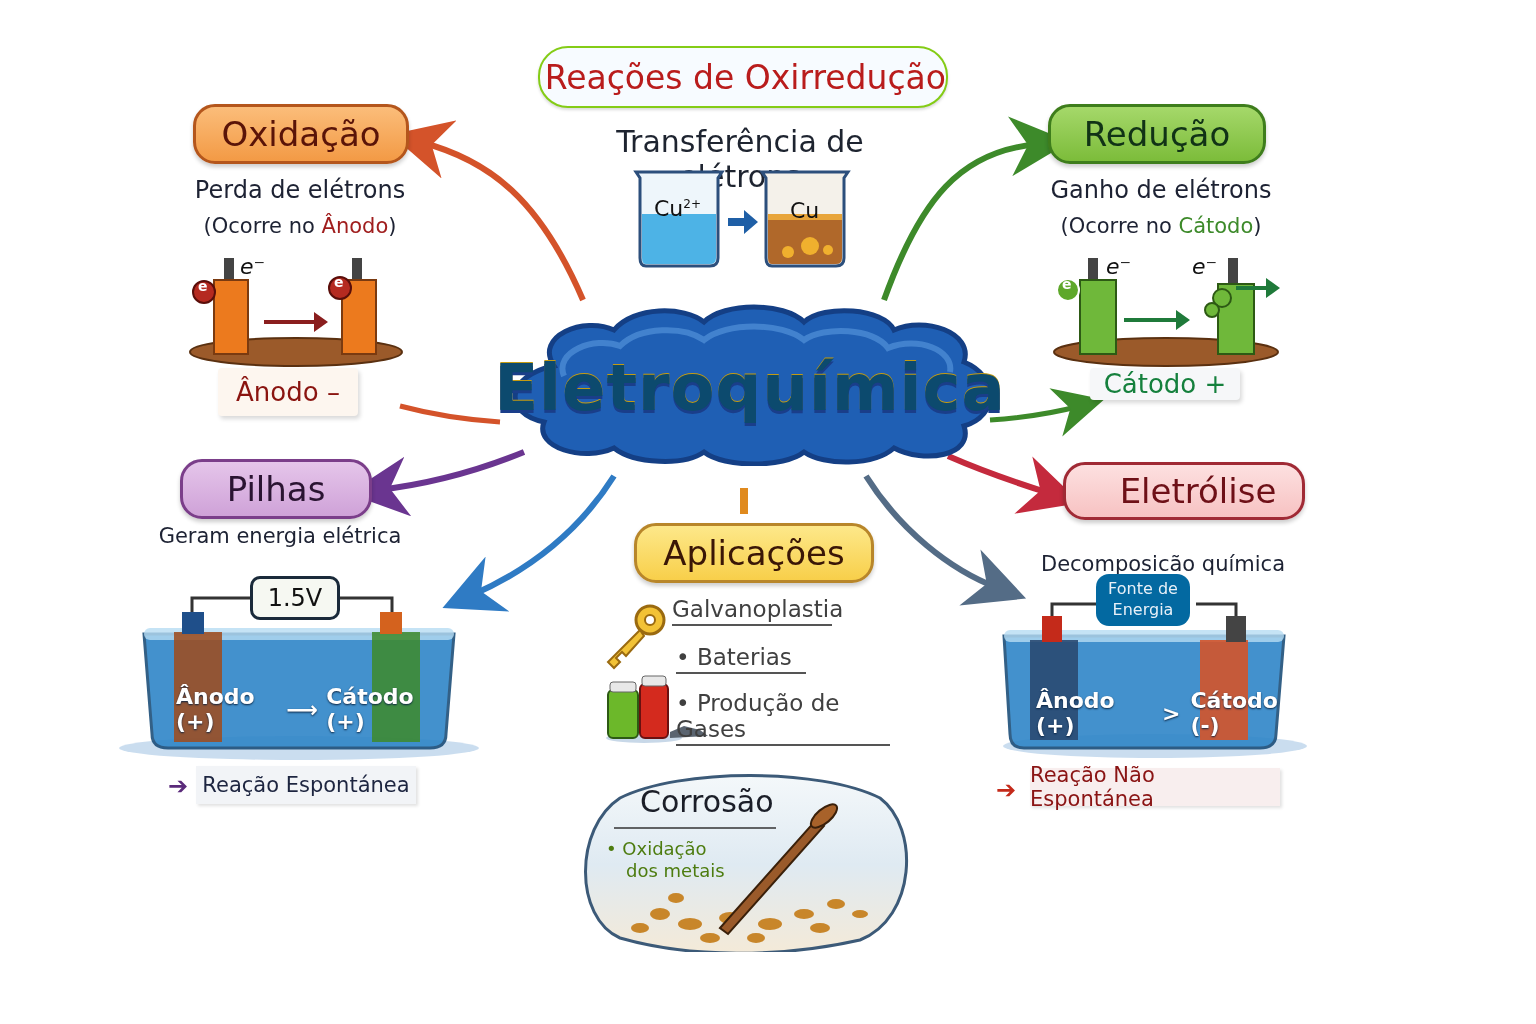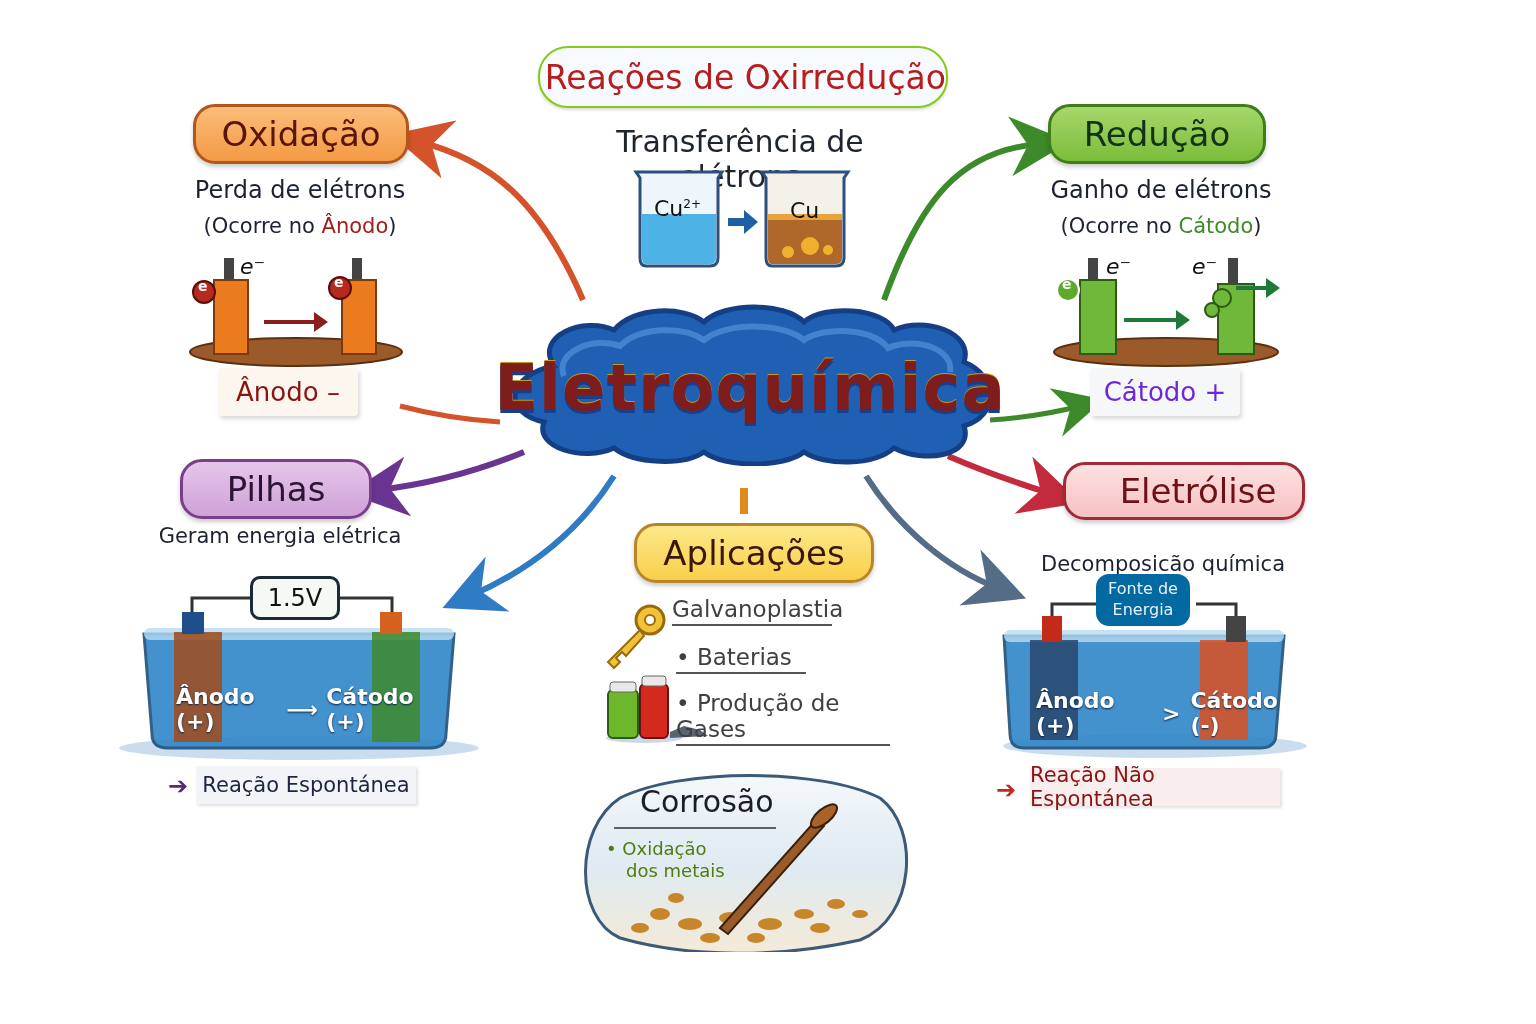--- a/index.html
+++ b/index.html
@@ -20,21 +20,21 @@
   .pill-reducao { left:1048px; top:104px; width:212px; height:54px; background:linear-gradient(#a5d86a,#7cbc3a); border-color:#3e7d1c; color:#113316; }
   .pill-pilhas { left:180px; top:459px; width:186px; height:54px; background:linear-gradient(#e5c5ea,#cfa2d8); border-color:#7b3e8a; color:#2a1432; }
   .pill-eletrolise { left:1063px; top:462px; width:208px; height:52px; background:linear-gradient(#fde0e0,#f7c2c2); border-color:#a02a35; color:#6e1017;padding-left:28px; }
   .pill-aplicacoes { left:634px; top:523px; width:234px; height:54px; background:linear-gradient(#fde88a,#f8cf4a); border-color:#b8862a; color:#3a1606; }
 
   .desc { font-size:24px; color:#1d2233; text-align:center; }
   .desc-sm { font-size:21px; color:#1d2233; text-align:center; }
 
   
   .cloud-text { left:500px; top:338px; width:500px; height:100px; display:flex; align-items:center; justify-content:center;
-    font-size:64px; font-weight:bold; color:#7f1d1d; text-shadow:0 3px 0 #1a3e8a, 0 -1px 0 #c49b12; letter-spacing:1px; }
+    font-size:64px; font-weight:bold; color:#0c4a6e; text-shadow:0 3px 0 #1a3e8a, 0 -1px 0 #c49b12; letter-spacing:1px; }
 
   .label-card { background:#fdf6ef; border-radius:4px; box-shadow:2px 3px 4px rgba(0,0,0,.15); display:flex; align-items:center; justify-content:center; font-size:26px; }
 
   .tag { display:flex; align-items:center; justify-content:center; background:#f2f4f7; box-shadow:2px 2px 3px rgba(0,0,0,.12); font-size:21px; }
 
   .app-item { font-size:23px; color:#404040; border-bottom:2px solid #555; padding-bottom:2px; }
 
   .bath-label { font-size:22px; color:#ffffff; text-shadow:0 1px 2px #0a2340; font-weight:bold; }
 
   .corrosao-title { font-size:30px; color:#1b1e28; }
@@ -150,21 +150,21 @@
     <path d="M74,64 L126,64 L126,56 L140,66 L126,76 L126,68 L74,68 Z" fill="#1f7a3a"></path>
     <path d="M186,32 L216,32 L216,24 L230,34 L216,44 L216,36 L186,36 Z" fill="#1f7a3a"></path>
     <circle cx="18" cy="36" r="11" fill="#5ea82a" stroke="#fff" stroke-width="2"></circle>
     <circle cx="172" cy="44" r="9" fill="#6fb83a" stroke="#2d5a14" stroke-width="2"></circle>
     <circle cx="162" cy="56" r="7" fill="#6fb83a" stroke="#2d5a14" stroke-width="2"></circle>
   </svg>
   <span class="abs" style="left:12px; top:22px; font-size:14px; color:#fff; font-weight:bold;">e</span>
   <span class="abs" style="left:56px; top:0px; font-size:22px; font-style:italic; color:#111;">e⁻</span>
   <span class="abs" style="left:142px; top:0px; font-size:22px; font-style:italic; color:#111;">e⁻</span>
 </div>
-<div class="abs label-card" style="left:1090px; top:368px; width:150px; height:48px; color:#6d28d9; background:#f6f7f9;">Cátodo +</div>
+<div class="abs label-card" style="left:1090px; top:368px; width:150px; height:32px; color:#15803d; background:#f6f7f9;">Cátodo +</div>
 
 <svg class="abs" style="left:494px; top:296px;" width="506" height="170" viewBox="0 0 506 170">
   <path d="M60,70 C40,40 90,20 120,34 C140,10 190,10 210,26 C230,6 290,6 310,26 C330,8 390,12 400,34 C430,20 480,36 470,66 C505,80 505,120 470,130 C480,160 430,168 400,152 C380,170 330,170 310,156 C290,172 230,172 210,156 C190,170 140,168 120,152 C90,166 40,152 50,126 C10,118 10,80 60,70 Z" fill="#1f5fb4" stroke="#143f85" stroke-width="5"></path>
   <path d="M70,80 C60,56 100,40 126,50 C146,30 190,30 210,44 C232,26 288,26 310,44 C330,30 380,32 394,52 C424,40 460,54 456,76" fill="none" stroke="#5a9ae0" stroke-width="6" opacity="0.6"></path>
 </svg>
 <div class="abs cloud-text">Eletroquímica</div>
 
 <div class="abs pill pill-pilhas">
   <span>Pilhas</span>
 </div>

